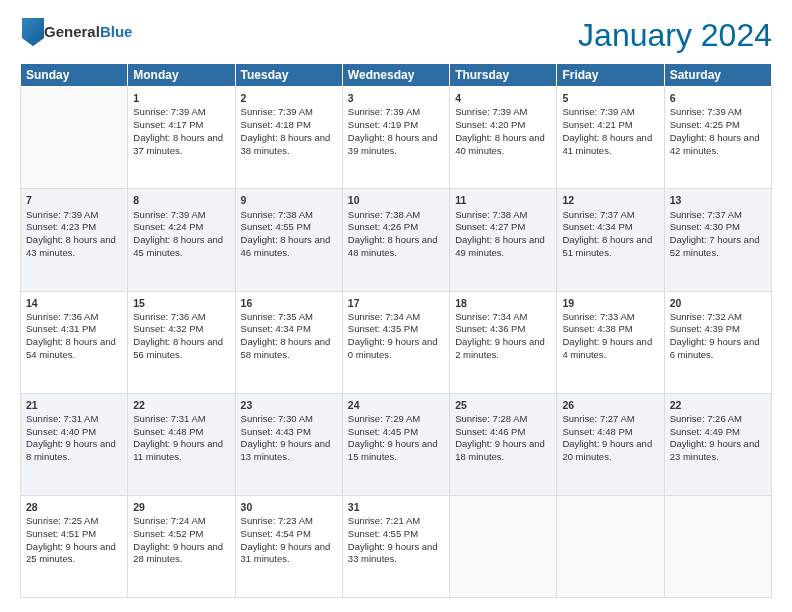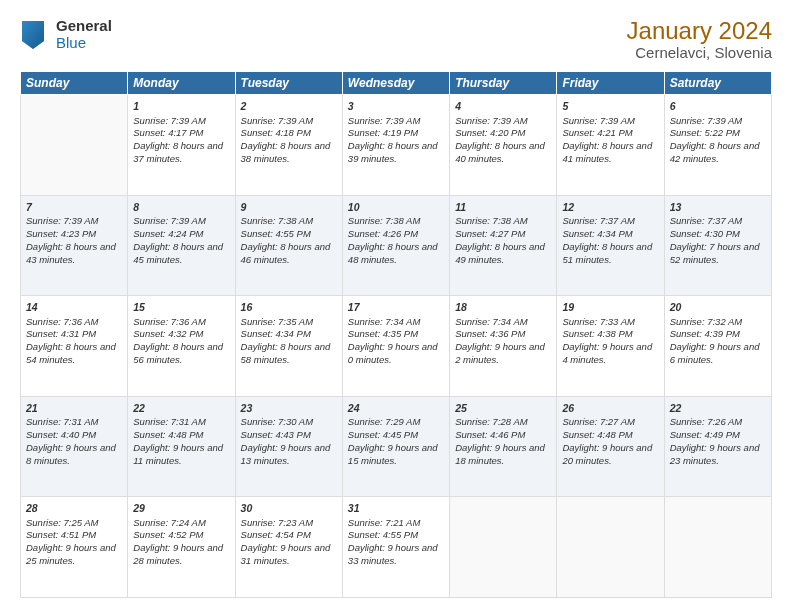--- a/index.html
+++ b/index.html
@@ -23,58 +23,56 @@
       align-items: flex-start;
       margin-bottom: 10px;
     }
     .logo {
       display: flex;
       align-items: center;
       gap: 0;
     }
     .logo-text {
       display: flex;
-      flex-direction: column;
+      flex-direction: row;
       line-height: 1.1;
-      padding-left: 12px;
     }
     .logo-general {
       font-size: 15px;
       font-weight: bold;
       color: #333;
     }
     .logo-blue {
       font-size: 15px;
-      font-weight: normal;
+      font-weight: bold;
       color: #1a6faf;
     }
     .logo-icon {
       width: 22px;
       height: 28px;
       margin-left: 2px;
     }
     .title-block {
       text-align: right;
     }
     .cal-title {
-      font-size: 24px;
+      font-size: 32px;
       font-weight: normal;
-      color: #a16207;
+      color: #0369a1;
       line-height: 1.1;
     }
     .cal-subtitle {
       font-size: 15px;
       color: #555;
     }
     table {
       width: 100%;
       border-collapse: collapse;
       flex: 1;
       table-layout: fixed;
-      font-style: italic;
     }
     thead tr th {
       background: #2e6da4;
       color: #fff;
       font-size: 12px;
       font-weight: bold;
       padding: 4px 5px;
       text-align: left;
       border: 1px solid #fff;
     }
@@ -119,21 +117,20 @@
           </linearGradient>
         </defs>
       </svg>
       <div class="logo-text">
         <span class="logo-general">General</span>
         <span class="logo-blue">Blue</span>
       </div>
     </div>
     <div class="title-block">
       <div class="cal-title">January 2024</div>
-      <div class="cal-subtitle">Cernelavci, Slovenia</div>
     </div>
   </div>
 
   <table>
     <thead>
       <tr>
         <th>Sunday</th>
         <th>Monday</th>
         <th>Tuesday</th>
         <th>Wednesday</th>
@@ -143,21 +140,21 @@
       </tr>
     </thead>
     <tbody id="calendar-body">
     <tr>
           <td class="empty-cell"></td>
           <td><span class="day-num">1</span><span>Sunrise: 7:39 AM</span><br><span>Sunset: 4:17 PM</span><br><span>Daylight: 8 hours and 37 minutes.</span></td>
           <td><span class="day-num">2</span><span>Sunrise: 7:39 AM</span><br><span>Sunset: 4:18 PM</span><br><span>Daylight: 8 hours and 38 minutes.</span></td>
           <td><span class="day-num">3</span><span>Sunrise: 7:39 AM</span><br><span>Sunset: 4:19 PM</span><br><span>Daylight: 8 hours and 39 minutes.</span></td>
           <td><span class="day-num">4</span><span>Sunrise: 7:39 AM</span><br><span>Sunset: 4:20 PM</span><br><span>Daylight: 8 hours and 40 minutes.</span></td>
           <td><span class="day-num">5</span><span>Sunrise: 7:39 AM</span><br><span>Sunset: 4:21 PM</span><br><span>Daylight: 8 hours and 41 minutes.</span></td>
-          <td><span class="day-num">6</span><span>Sunrise: 7:39 AM</span><br><span>Sunset: 5:22 PM</span><br><span>Daylight: 8 hours and 42 minutes.</span></td>
+          <td><span class="day-num">6</span><span>Sunrise: 7:39 AM</span><br><span>Sunset: 4:25 PM</span><br><span>Daylight: 8 hours and 42 minutes.</span></td>
         </tr>
         <tr>
           <td><span class="day-num">7</span><span>Sunrise: 7:39 AM</span><br><span>Sunset: 4:23 PM</span><br><span>Daylight: 8 hours and 43 minutes.</span></td>
           <td><span class="day-num">8</span><span>Sunrise: 7:39 AM</span><br><span>Sunset: 4:24 PM</span><br><span>Daylight: 8 hours and 45 minutes.</span></td>
           <td><span class="day-num">9</span><span>Sunrise: 7:38 AM</span><br><span>Sunset: 4:55 PM</span><br><span>Daylight: 8 hours and 46 minutes.</span></td>
           <td><span class="day-num">10</span><span>Sunrise: 7:38 AM</span><br><span>Sunset: 4:26 PM</span><br><span>Daylight: 8 hours and 48 minutes.</span></td>
           <td><span class="day-num">11</span><span>Sunrise: 7:38 AM</span><br><span>Sunset: 4:27 PM</span><br><span>Daylight: 8 hours and 49 minutes.</span></td>
           <td><span class="day-num">12</span><span>Sunrise: 7:37 AM</span><br><span>Sunset: 4:34 PM</span><br><span>Daylight: 8 hours and 51 minutes.</span></td>
           <td><span class="day-num">13</span><span>Sunrise: 7:37 AM</span><br><span>Sunset: 4:30 PM</span><br><span>Daylight: 7 hours and 52 minutes.</span></td>
         </tr>

